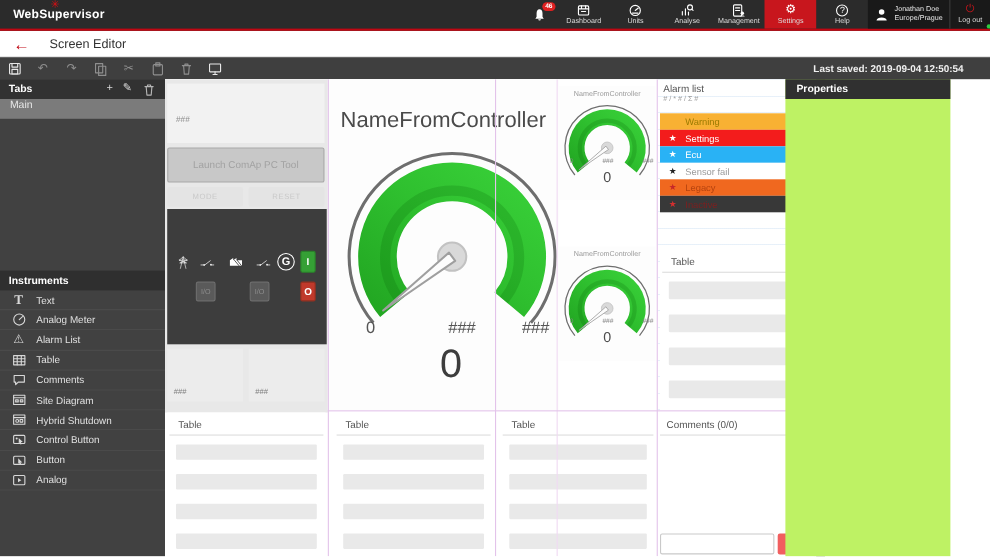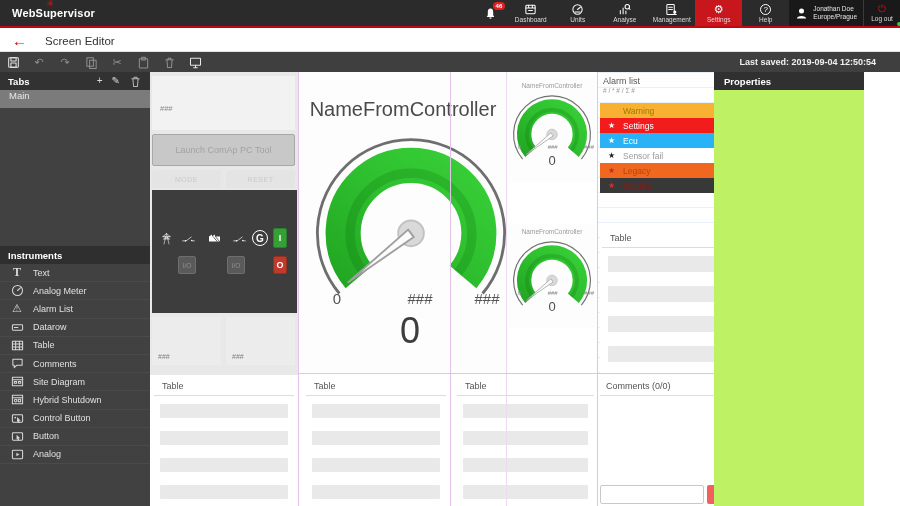--- a/index.html
+++ b/index.html
@@ -304,29 +304,20 @@
         </div>
           <div class="instr-row">
           <span class="ic">
               <span class="warnglyph">⚠</span>
             </span>
           <span class="lbl">Alarm List</span>
         </div>
           <div class="instr-row">
           <span class="ic">
               <svg viewBox="0 0 14 14" width="13" height="13" style="display:block" fill="none" stroke="#fff" stroke-width="1.1" stroke-linecap="round" stroke-linejoin="round">
-                <rect x="1.5" y="4" width="11" height="6" rx="1" stroke="#d8d8d8"></rect>
-                <path d="M3.5 7 H7.5" stroke="#d8d8d8"></path>
-              </svg>
-            </span>
-          <span class="lbl">Datarow</span>
-        </div>
-          <div class="instr-row">
-          <span class="ic">
-              <svg viewBox="0 0 14 14" width="13" height="13" style="display:block" fill="none" stroke="#fff" stroke-width="1.1" stroke-linecap="round" stroke-linejoin="round">
                 <rect x="1.5" y="2.5" width="11" height="9" stroke="#d8d8d8"></rect>
                 <path d="M1.5 5.5 H12.5 M1.5 8.5 H12.5 M5 2.5 V11.5 M9 2.5 V11.5" stroke="#d8d8d8"></path>
               </svg>
             </span>
           <span class="lbl">Table</span>
         </div>
           <div class="instr-row">
           <span class="ic">
               <svg viewBox="0 0 14 14" width="13" height="13" style="display:block" fill="none" stroke="#fff" stroke-width="1.1" stroke-linecap="round" stroke-linejoin="round">
                 <path d="M2 2.5 H12 V9 H6 L3.5 11.5 V9 H2 Z" stroke="#d8d8d8"></path>

